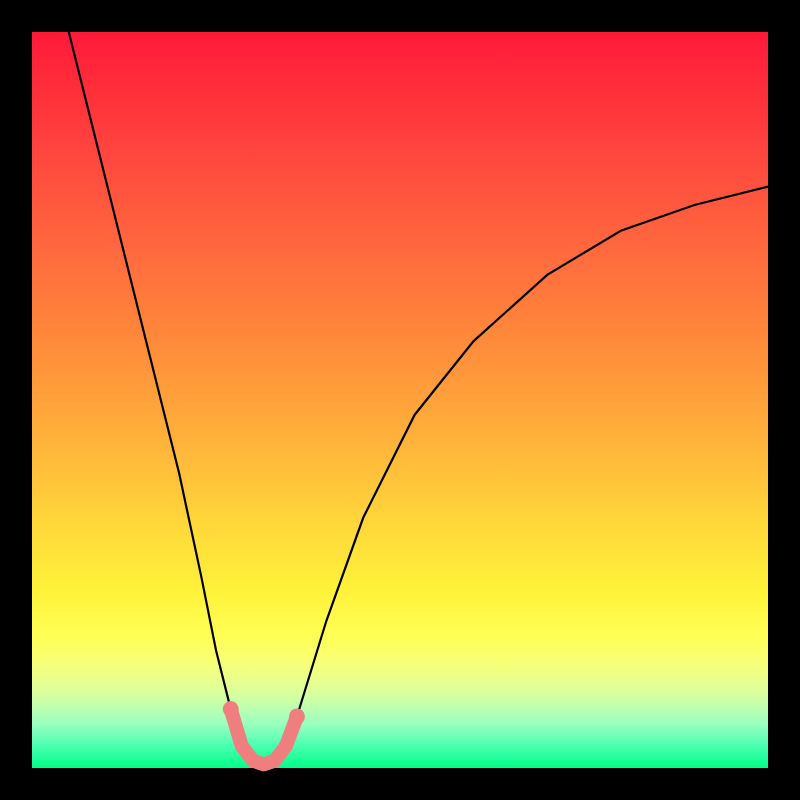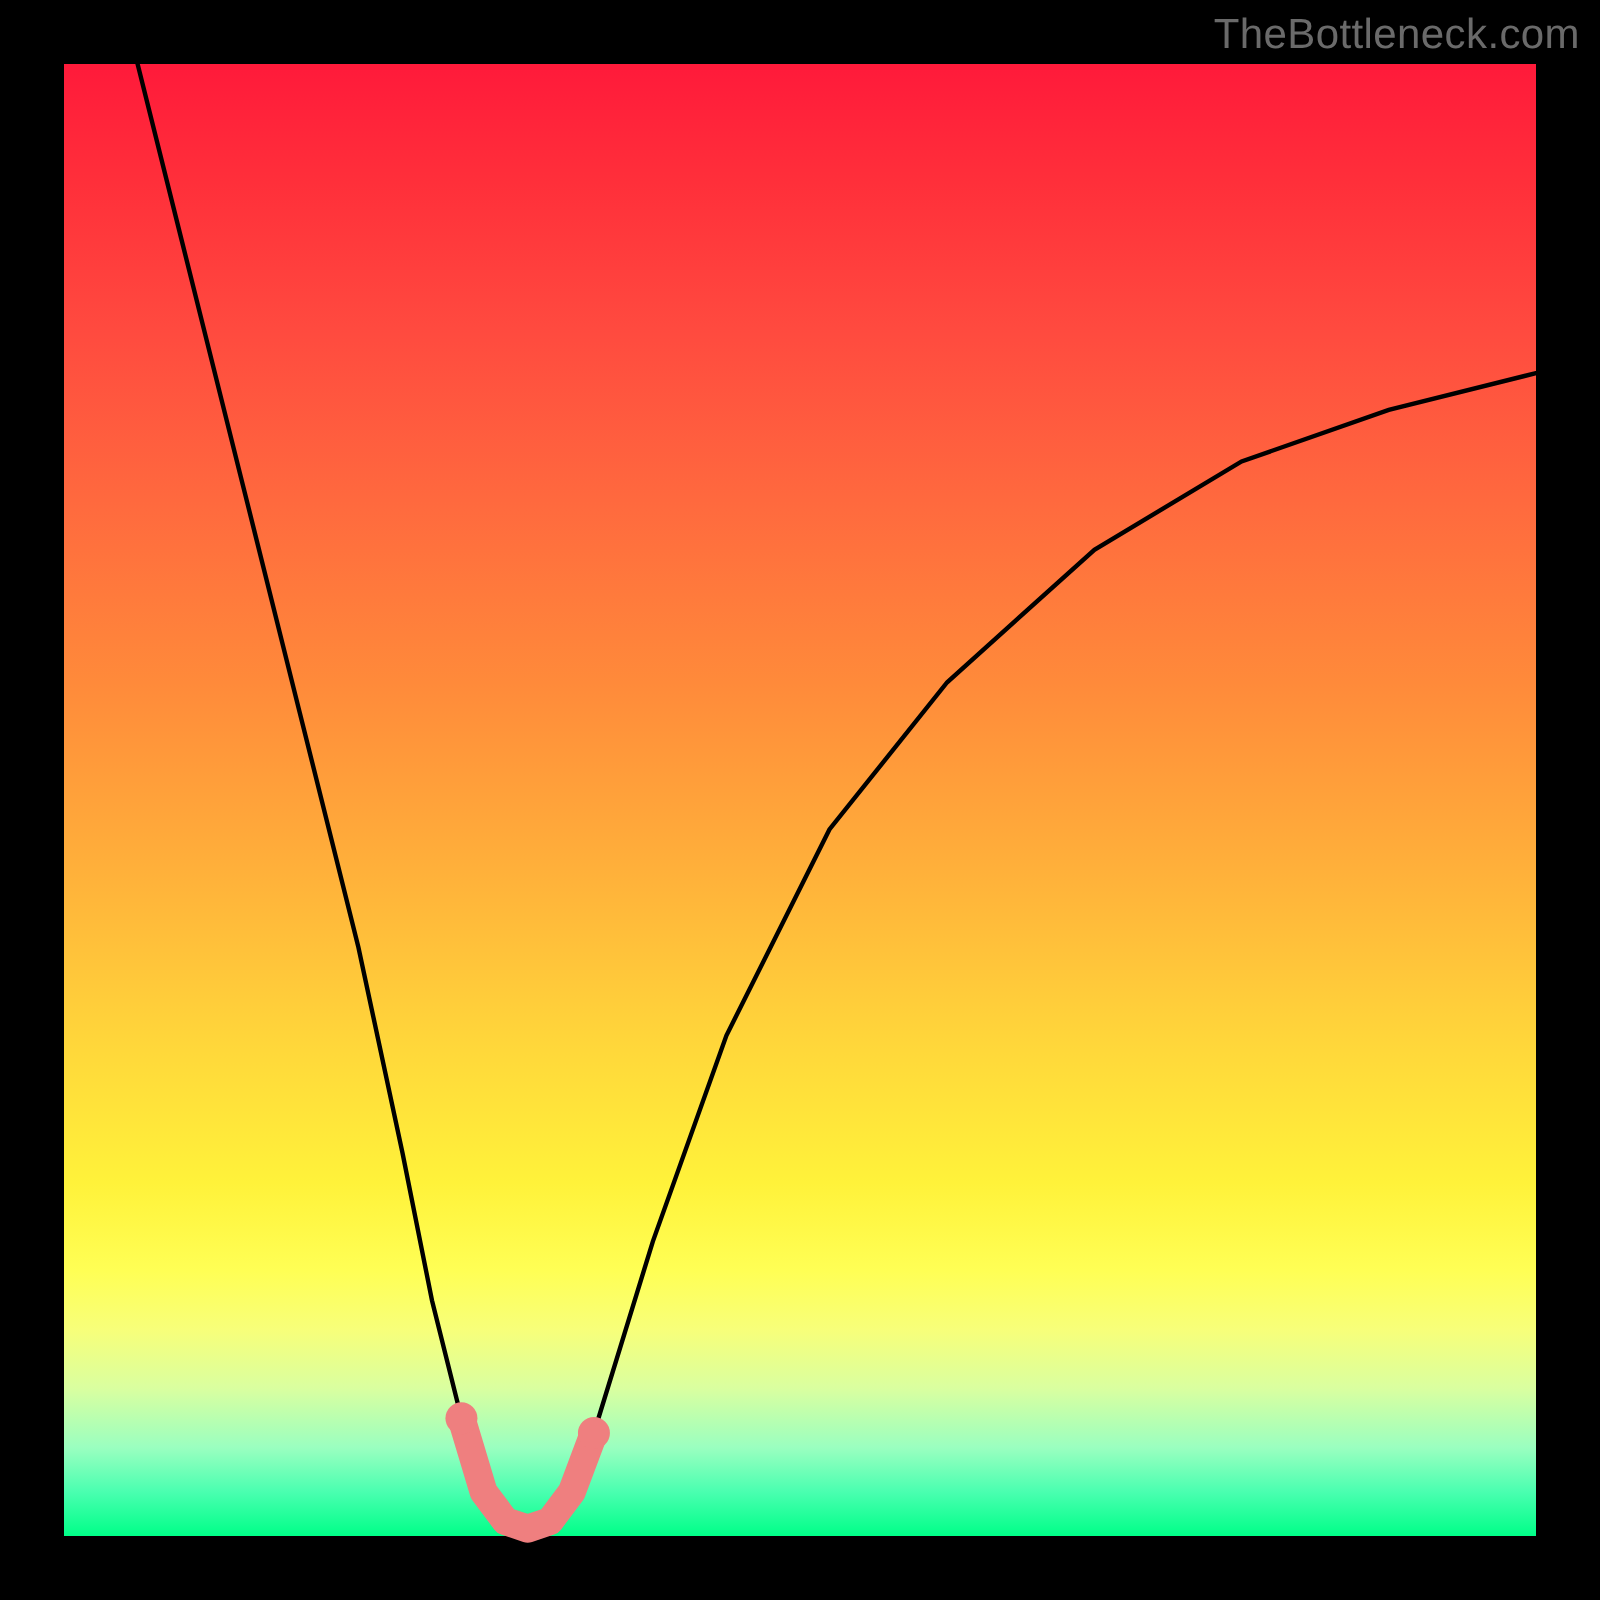--- a/index.html
+++ b/index.html
@@ -58,21 +58,20 @@
     font-size: 21px;
     letter-spacing: 0.2px;
     user-select: none;
   }
 </style>
 </head>
 <body>
 
 <div class="frame">
 
-  <div class="watermark">TheBottleneck.com</div>
 
   <div class="plot-area">
     <svg class="curve" viewBox="0 0 736 736">
       <g>
         <path id="main-curve" fill="none" stroke="#000" stroke-width="2.2" stroke-linecap="round" d="M36.80 0.00 L58.88 88.32 L88.32 206.08 L117.76 323.84 L147.20 441.60 L169.28 544.64 L184.00 618.24 L198.72 677.12 L209.76 713.92 L220.80 728.64 L231.84 732.32 L242.88 728.64 L253.92 713.92 L264.96 684.48 L294.40 588.80 L331.20 485.76 L382.72 382.72 L441.60 309.12 L515.20 242.88 L588.80 198.72 L662.40 172.96 L736.00 154.56"></path>
       </g>
       <g id="highlight-group">
           <path d="M198.72 677.12 L209.76 713.92 L220.80 728.64 L231.84 732.32 L242.88 728.64 L253.92 713.92 L264.96 684.48" fill="none" stroke="#ef7f7f" stroke-width="14" stroke-linecap="round" stroke-linejoin="round"></path>
           <circle cx="198.72" cy="677.12" r="8" fill="#ef7f7f"></circle>
           <circle cx="264.96" cy="684.48" r="8" fill="#ef7f7f"></circle>

